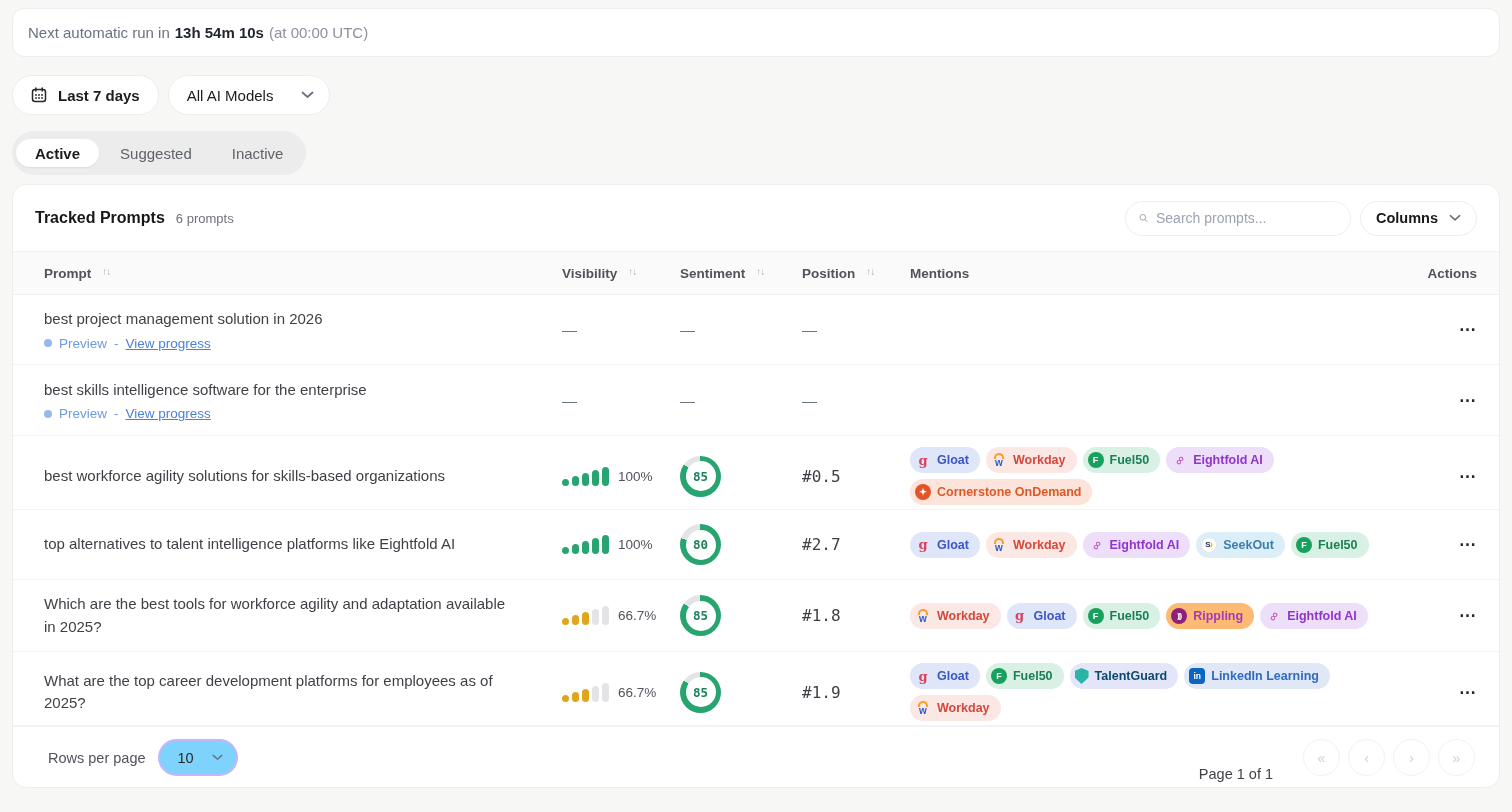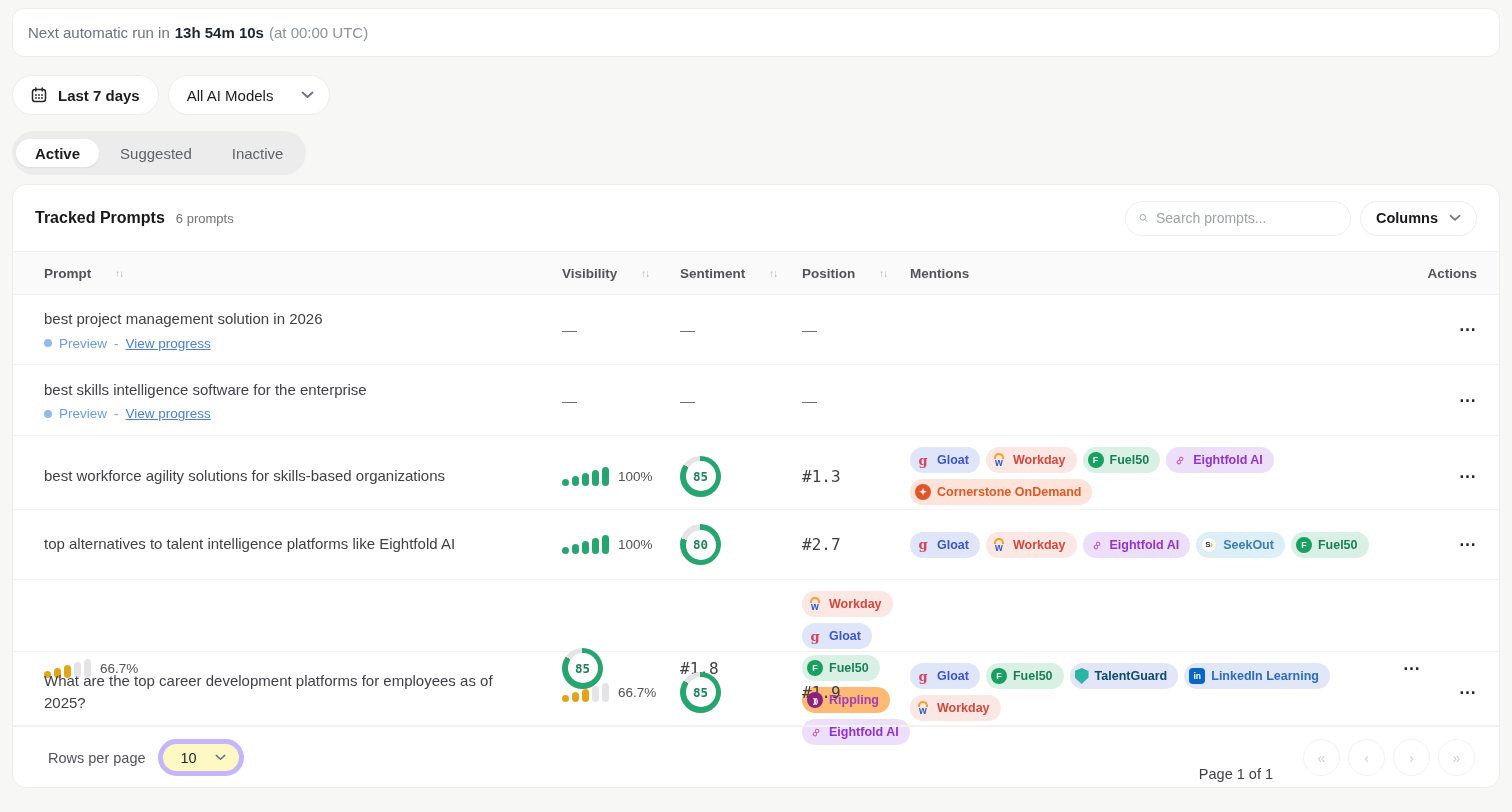--- a/index.html
+++ b/index.html
@@ -68,21 +68,21 @@
     display:grid;
     grid-template-columns:518px 118px 122px 108px 1fr 56px;
     align-items:center;
     padding:0 22px 0 31px;
   }
   .thead {
     background:#fafafa; border-top:1px solid #f1f1f1; border-bottom:1px solid #f1f1f1;
     height:44px; flex:none;
     font-size:13.5px; font-weight:700; color:#52525b;
   }
-  .th { display:flex; align-items:center; gap:24px; }
+  .th { display:flex; gap:11px; }
   .sort { font-size:10px; color:#b0b0b6; letter-spacing:-1px; font-weight:400; }
   .th-actions { justify-content:flex-end; }
 
   .trow { border-bottom:1px solid #f3f3f2; }
   .trow.h70 { min-height:70px; }
   .trow.h71 { min-height:71px; }
   .trow.h72 { min-height:72px; }
   .trow.h74 { min-height:74px; }
 
   .prompt { font-size:15px; color:#3f3f46; line-height:1.5; padding-right:46px; }
@@ -150,23 +150,23 @@
   .b-linkedin { background:#e0e7f7; color:#2f6bbf; }
   .i-linkedin { background:#0a66c2; border-radius:4px; color:#fff; font-size:8.5px; font-weight:700; }
 
   .cell-actions { text-align:right; }
   .dots { font-size:17px; color:#27272a; letter-spacing:1px; font-weight:700; cursor:pointer; display:inline-block; }
 
   
   .pfoot { margin-top:auto; border-top:1px solid #f1f1f1; height:62px; flex:none; display:flex; align-items:center; padding:0 24px 0 35px; }
   .rpp-label { font-size:14.5px; color:#52525b; }
   .rpp-select {
-    margin-left:12px; height:37px; border:5px solid #c4b5fd; border-radius:19px;
+    margin-left:12px; height:37px; border:2px solid #c4b5fd; border-radius:19px;
     display:flex; align-items:center; gap:18px; padding:0 13px 0 18px;
-    font-size:14.5px; color:#27272a; cursor:pointer; background:#fef9c3;
+    font-size:14.5px; color:#27272a; cursor:pointer; background:#7dd3fc;
   }
   .pfoot-right { margin-left:auto; display:flex; align-items:center; }
   .page-label { font-size:14.5px; color:#3f3f46; margin-right:22px;margin-top:32px; }
   .pgbtn {
     width:37px; height:37px; border-radius:50%; border:1px solid #f2f2f2; background:#fff;
     color:#cfcfd4; font-size:14px; display:flex; align-items:center; justify-content:center;
     margin-left:8px; cursor:pointer;
   }
   .chev { stroke:#6b7280; stroke-width:1.8; fill:none; stroke-linecap:round; stroke-linejoin:round; }
 </style>
@@ -305,21 +305,21 @@
             <span class="bar"></span>
             <span class="bar"></span>
           </span>
         <span class="vpct">100%</span>
       </div>
       <div>
         <div class="ring s85">
             <span class="ring-in">85</span>
           </div>
       </div>
-      <div class="pos">#1.3</div>
+      <div class="pos">#0.5</div>
       <div class="mentions">
         <span class="badge b-gloat">
             <span class="bicon i-gloat">g</span>
             <span>Gloat</span>
           </span>
         <span class="badge b-workday">
             <span class="bicon i-workday">
               <span class="wd-arc"></span>
               <span class="wd-w">w</span>
             </span>
@@ -384,20 +384,21 @@
           </span>
         <span class="badge b-fuel50">
             <span class="bicon i-fuel50">F</span>
             <span>Fuel50</span>
           </span>
       </div>
       <div class="cell-actions"><span class="dots">⋯</span></div>
     </div>
 
     <div class="grid trow h72">
+      <div class="prompt">Which are the best tools for workforce agility and adaptation available in 2025?</div>
       <div class="vis amber">
         <span class="bars">
             <span class="bar"></span>
             <span class="bar"></span>
             <span class="bar"></span>
             <span class="bar"></span>
             <span class="bar"></span>
           </span>
         <span class="vpct">66.7%</span>
       </div>

